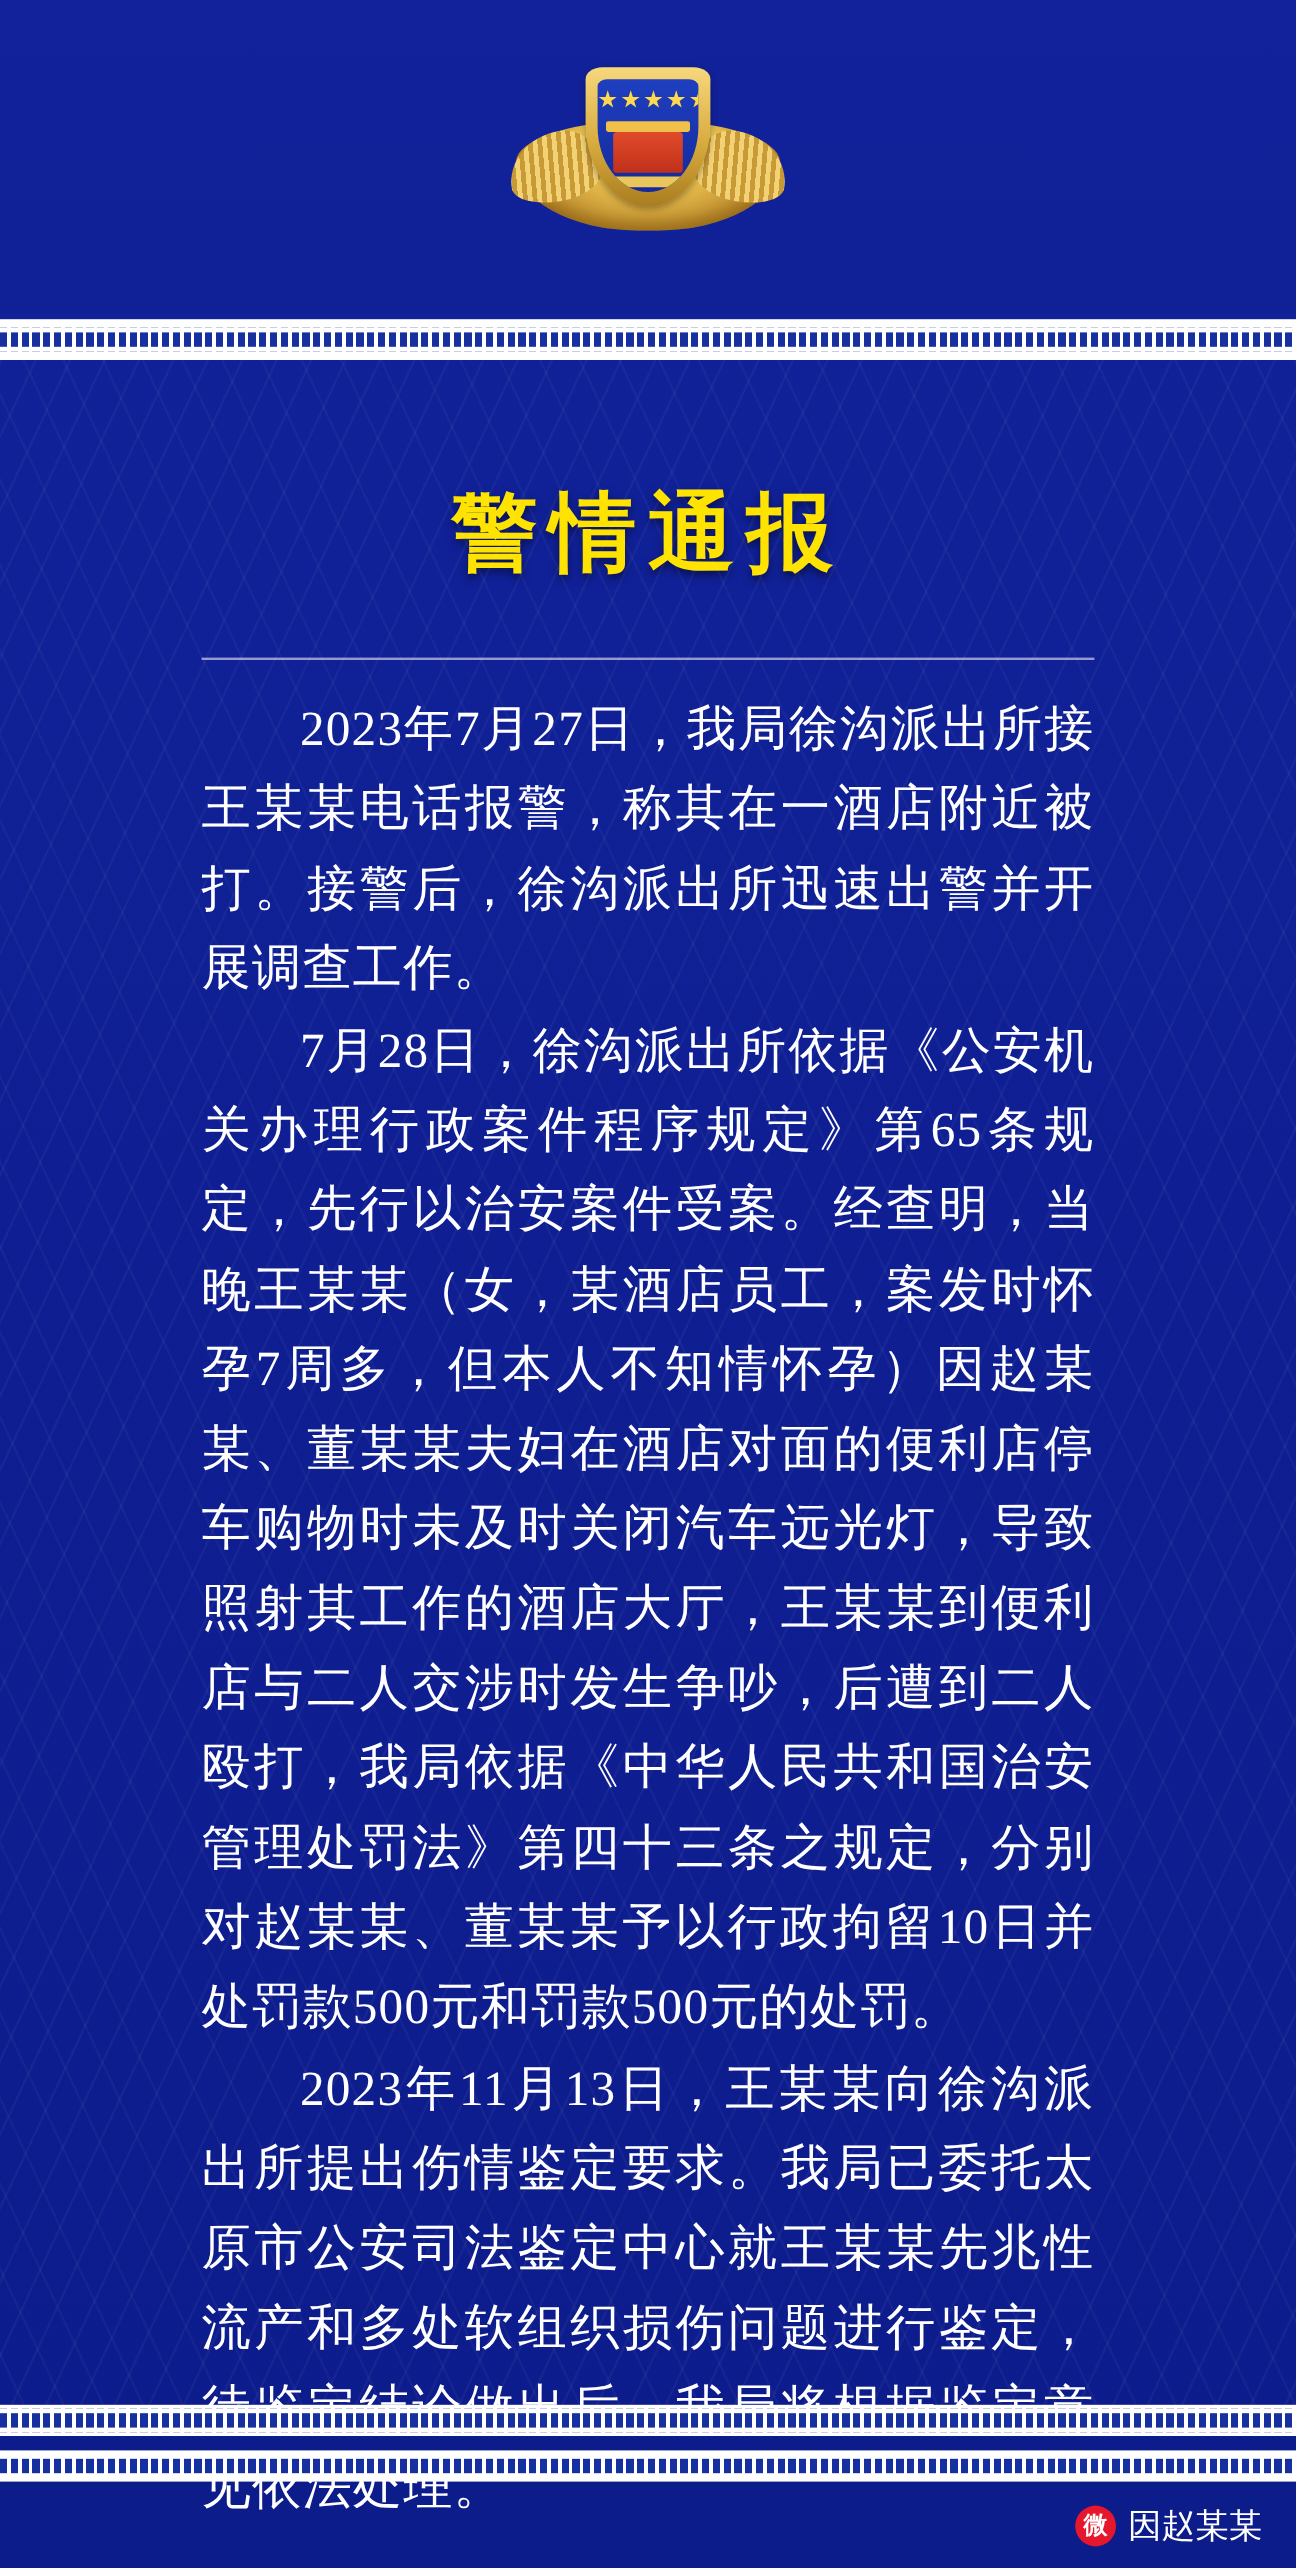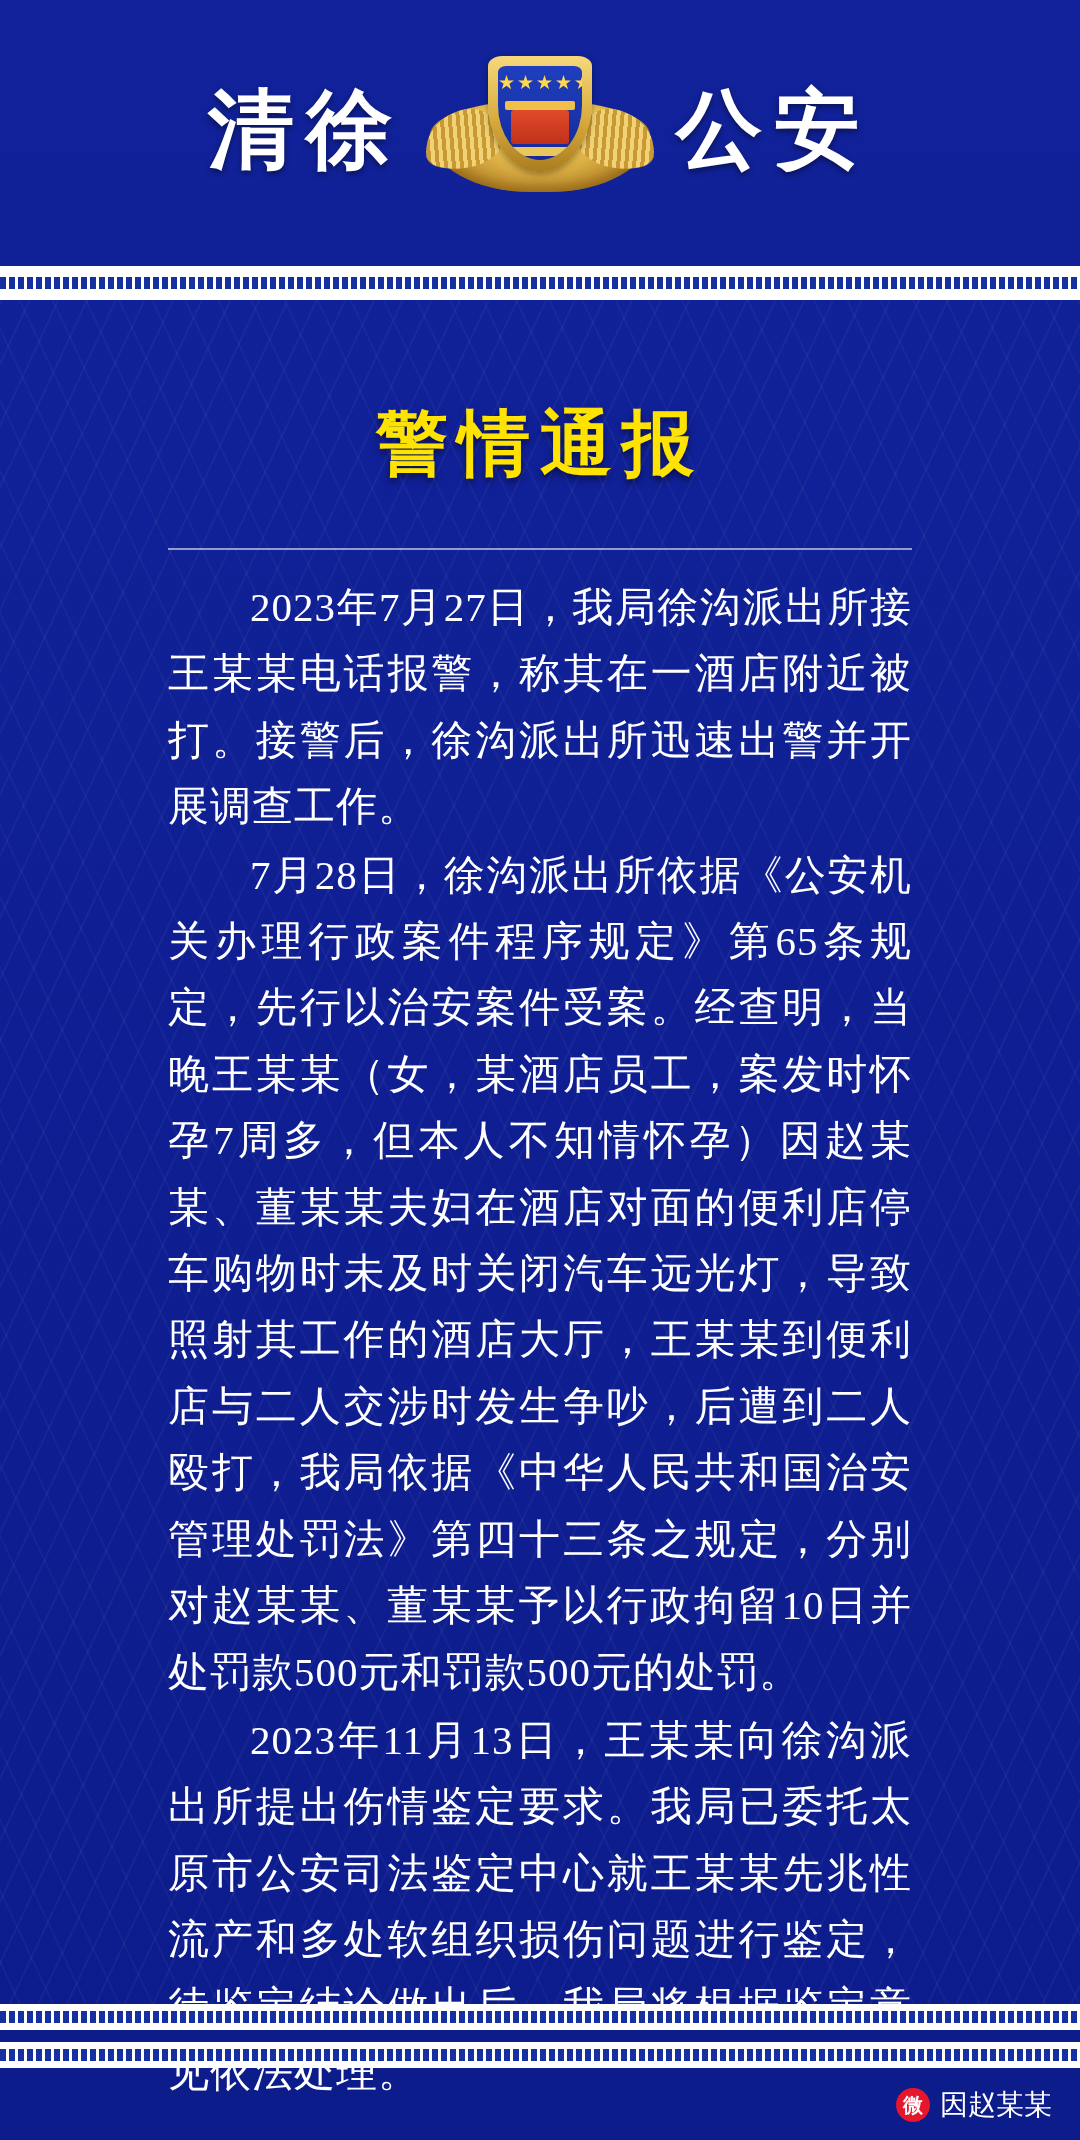--- a/index.html
+++ b/index.html
@@ -251,34 +251,32 @@
   }
 </style>
 </head>
 <body>
 
 <div class="page">
 
   <div class="watermark"></div>
 
   <div class="header">
-    <div class="header-word">清徐</div>
 
     <div class="emblem">
       <div class="wings"></div>
       <div class="shield">
         <div class="shield-inner">
           <div class="stars">★★★★★</div>
           <div class="gate"></div>
           <div class="base"></div>
         </div>
       </div>
     </div>
 
-    <div class="header-word">公安</div>
   </div>
 
   <div class="band">
     <div class="band-inner"></div>
   </div>
 
   <div class="title-wrap">
     <div class="title">警情通报</div>
     <div class="title-rule"></div>
   </div>

